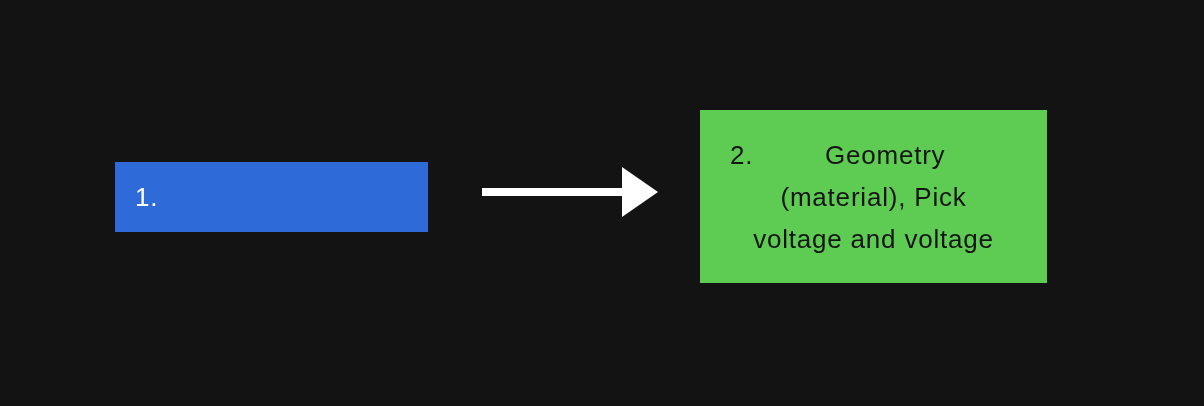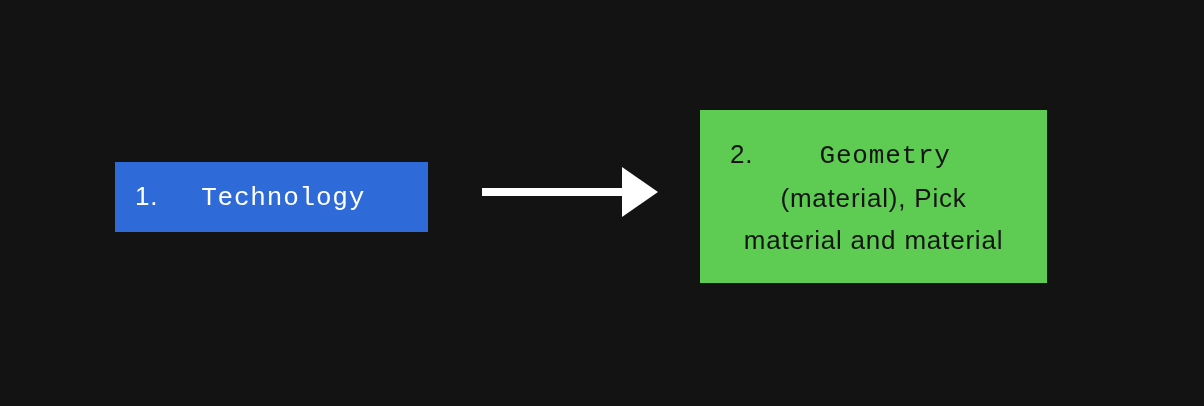--- a/index.html
+++ b/index.html
@@ -46,50 +46,48 @@
     flex-direction: row;
     align-items: baseline;
     width: 100%;
   }
   .step-number {
     flex: 0 0 auto;
   }
   .step-label-centered {
     margin-left: auto;
     margin-right: auto;
-    font-family: Liberation Mono, monospace;
   }
   .connector {
     position: absolute;
     left: 482px;
     top: 166px;
     width: 176px;
     height: 52px;
     display: block;
   }
 </style>
 </head>
 <body>
 
 <div class="canvas" style="background-color: rgb(19, 19, 19);">
 
   <div class="node node-1" style="background-color: rgb(47, 106, 217); color: rgb(255, 255, 255);">
     <div class="line line-first">
       <span class="step-number">1.</span>
-      <span class="step-label-centered">Technology</span>
     </div>
   </div>
 
   <svg class="connector" viewBox="0 0 176 52" xmlns="http://www.w3.org/2000/svg" style="fill: rgb(255, 255, 255);">
     <rect x="0" y="22" width="142" height="8"></rect>
     <polygon points="140,1 176,26 140,51"></polygon>
   </svg>
 
   <div class="node node-2" style="background-color: rgb(94, 204, 82); color: rgb(20, 20, 20);">
     <div class="line line-first">
       <span class="step-number">2.</span>
       <span class="step-label-centered">Geometry</span>
     </div>
     <div class="line">(material), Pick</div>
-    <div class="line">material and material</div>
+    <div class="line">voltage and voltage</div>
   </div>
 
 </div>
 
 </body></html>

